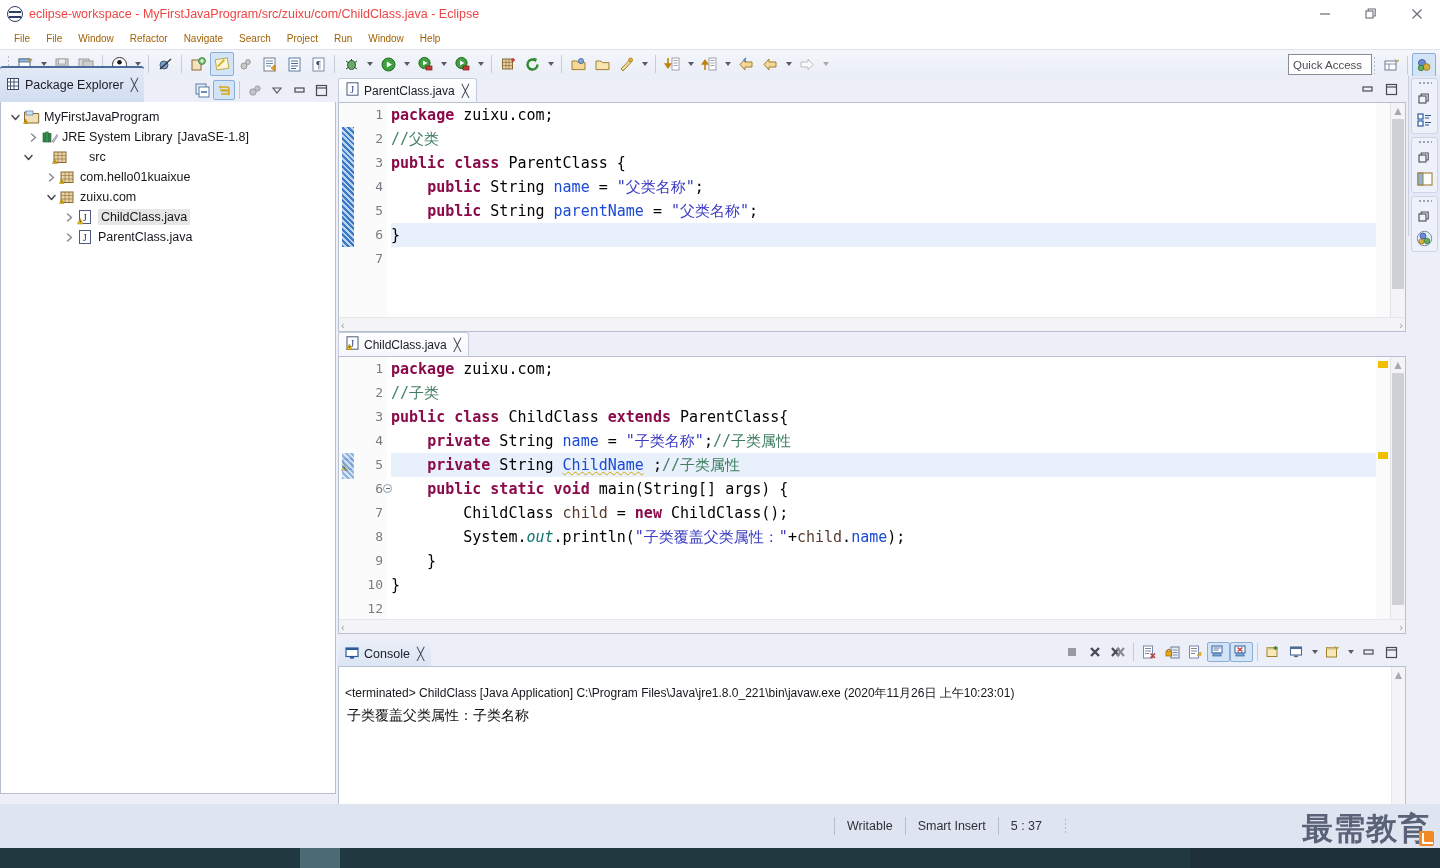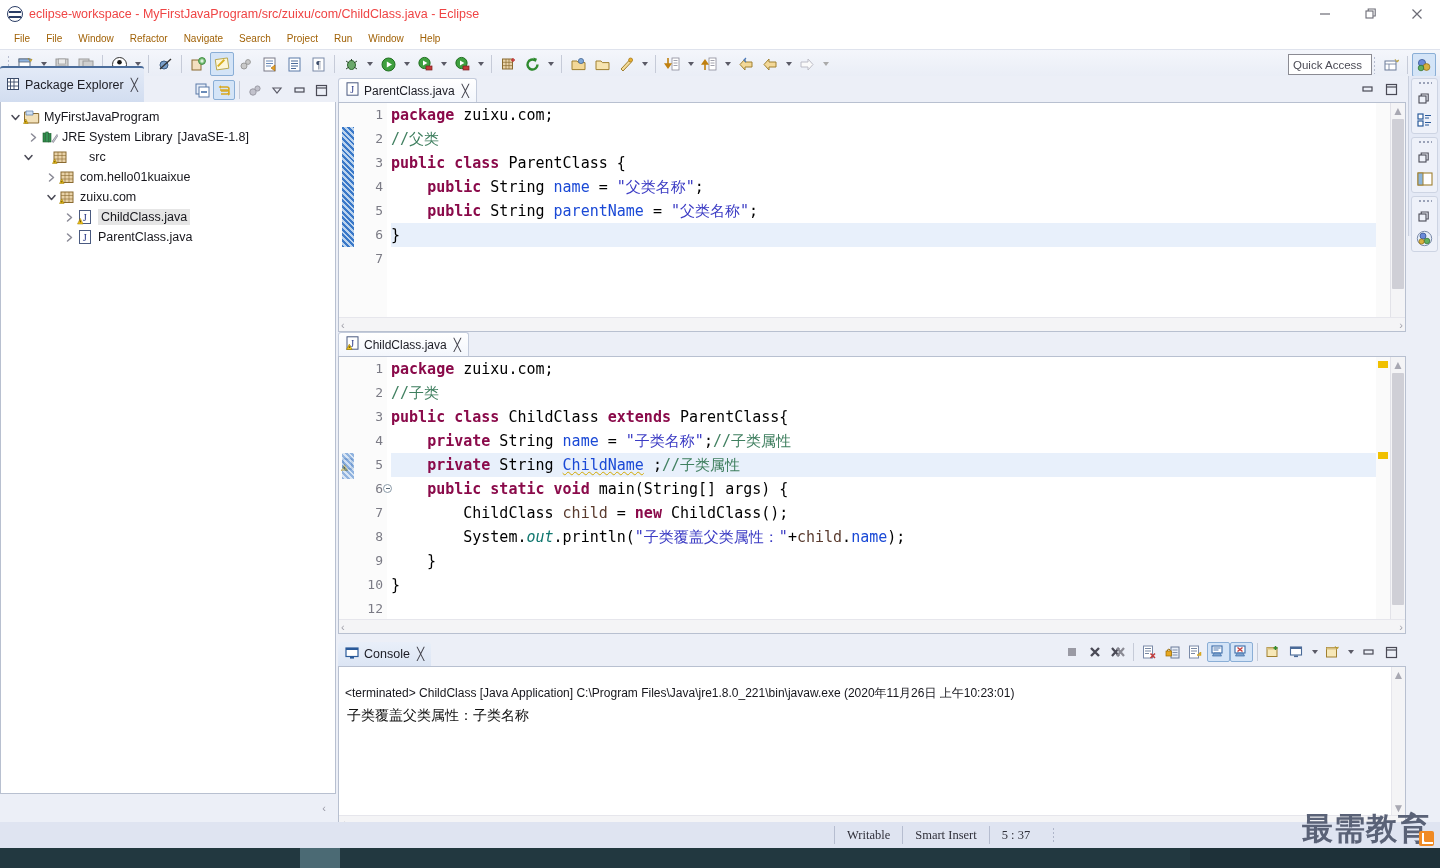--- a/index.html
+++ b/index.html
@@ -263,23 +263,23 @@
   }
   .rail-grip::after {
     content: ""; width: 14px; height: 2px;
     background-image: radial-gradient(#9aa2b8 45%, transparent 46%);
     background-size: 4px 2px;
   }
   .rail-btn { height: 22px; display: flex; align-items: center; justify-content: center; }
 
   
   .statusbar {
-    position: absolute; left: 0; bottom: 20px; width: 1440px; height: 26px;
+    position: absolute; left: 0; bottom: 20px; width: 1440px; height: 44px;
     background: #dfe4f1;
-    display: flex; align-items: center; font-family: Liberation Serif, serif;
+    display: flex; align-items: center;
   }
   .st-sep { width: 1px; height: 18px; background: #b6bdd0; }
   .st-cell { padding: 0 12px; font-size: 12.5px; color: #30303a; white-space: nowrap; }
   .st-grip {
     width: 3px; height: 16px; margin: 0 10px;
     background-image: radial-gradient(#aeb5c9 40%, transparent 41%);
     background-size: 3px 4px;
   }
   .watermark {
     position: absolute; right: 10px; bottom: 24px;

